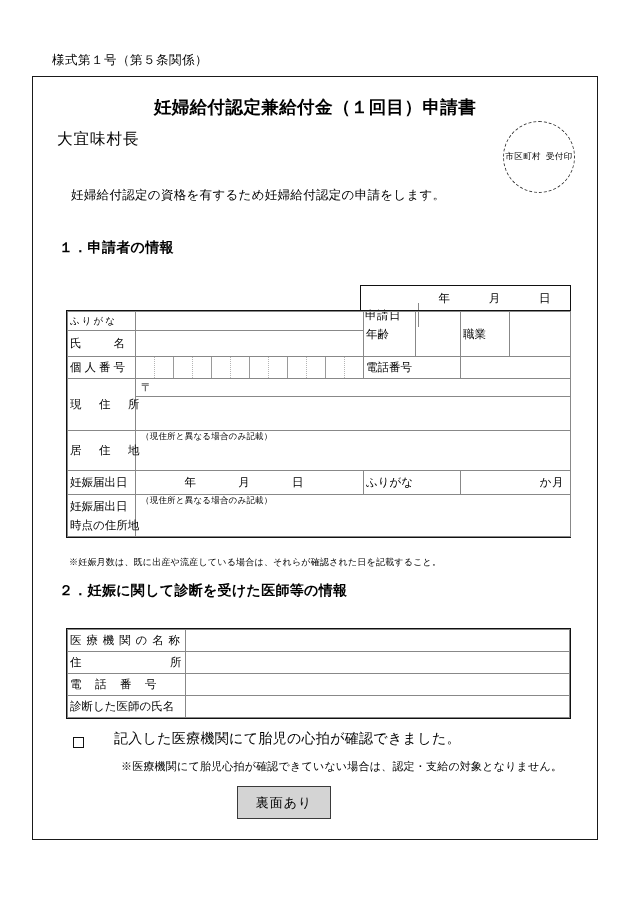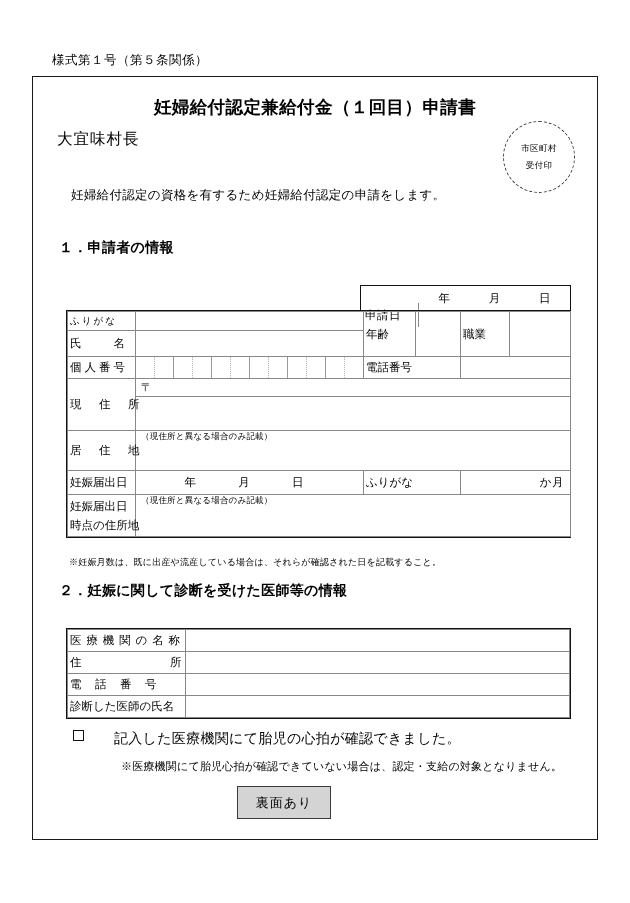--- a/index.html
+++ b/index.html
@@ -53,21 +53,21 @@
   }
 
   
   .stamp-circle {
     position: absolute;
     right: 22px; top: 44px;
     width: 72px; height: 72px;
     border: 1.3px dashed #333;
     border-radius: 50%;
     display: flex;
-    flex-direction: column;
+    flex-direction: row;
     align-items: center;
     justify-content: center;
     gap: 5px;
     font-size: 8.5px;
     letter-spacing: 0.4px;
   }
 
   
   .intro-text {
     position: absolute;
@@ -207,21 +207,21 @@
   }
   .tbl2-wrap table { width: 100%; }
   .tbl2-wrap td { height: 22px; }
 
   
   .check-line {
     position: absolute;
     left: 36px; top: 653px;
     font-size: 14px;
     display: flex;
-    align-items: flex-start;
+    align-items: flex-end;
     letter-spacing: 0.3px;
   }
   .check-box-glyph {
     display: inline-block;
     width: 11px; height: 11px;
     border: 1.3px solid #111;
     margin-right: 30px;
     margin-left: 4px;
   }
   .footnote2 {

